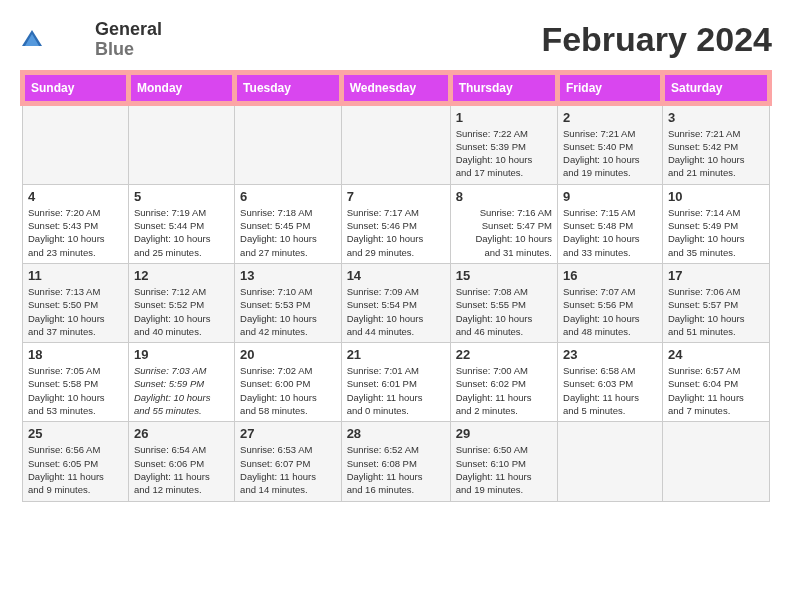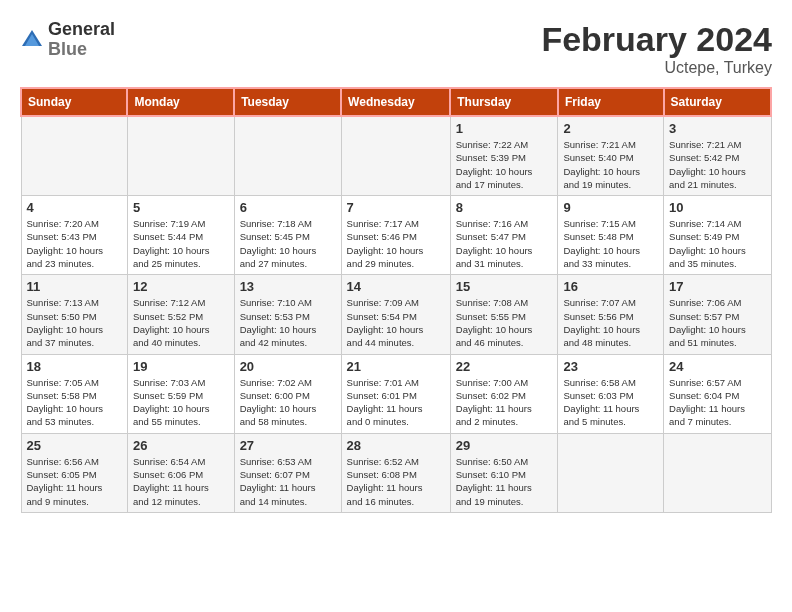--- a/index.html
+++ b/index.html
@@ -12,20 +12,21 @@
     }
     .header {
       display: flex;
       justify-content: space-between;
       align-items: flex-start;
       margin-bottom: 10px;
     }
     .logo {
       display: flex;
       align-items: center;
+      gap: 47px;
     }
     .logo-text {
       display: flex;
       flex-direction: column;
       line-height: 1.1;
     }
     .logo-general {
       font-size: 18px;
       font-weight: bold;
       color: #333;
@@ -50,26 +51,26 @@
     }
     .location {
       font-size: 16px;
       color: #555;
     }
     table {
       width: 100%;
       border-collapse: collapse;
     }
     thead tr th {
-      background-color: #c2410c;
+      background-color: #d946ef;
       color: #fff;
       font-size: 12px;
       font-weight: bold;
       padding: 6px 6px;
-      border: 2px solid #fca5a5;
+      border: 5px solid #fca5a5;
       text-align: left;
     }
     tbody tr td {
       border: 1px solid #ccc;
       vertical-align: top;
       padding: 4px 5px;
       width: 113px;
       min-height: 80px;
       font-size: 10px;
       color: #333;
@@ -106,21 +107,20 @@
       <polygon points="12,2 22,18 2,18" fill="#2d6db5"></polygon>
       <polygon points="12,6 19,18 5,18" fill="#5599dd"></polygon>
     </svg>
     <div class="logo-text">
       <span class="logo-general">General</span>
       <span class="logo-blue">Blue</span>
     </div>
   </div>
   <div class="title-block">
     <div class="month-title">February 2024</div>
-    <div class="location">Uctepe, Turkey</div>
   </div>
 </div>
 
 <table>
   <thead>
     <tr>
     <th>Sunday</th>
         <th>Monday</th>
         <th>Tuesday</th>
         <th>Wednesday</th>
@@ -181,21 +181,21 @@
         </td>
         <td>
           <span class="day-number">7</span>
           <div class="day-info" style="white-space: pre-line;">Sunrise: 7:17 AM
 Sunset: 5:46 PM
 Daylight: 10 hours
 and 29 minutes.</div>
         </td>
         <td>
           <span class="day-number">8</span>
-          <div class="day-info" style="white-space: pre-line;">Sunrise: 7:16 AM
+          <div class="day-info" style="white-space: pre-line; text-align: right;">Sunrise: 7:16 AM
 Sunset: 5:47 PM
 Daylight: 10 hours
 and 31 minutes.</div>
         </td>
         <td>
           <span class="day-number">9</span>
           <div class="day-info" style="white-space: pre-line;">Sunrise: 7:15 AM
 Sunset: 5:48 PM
 Daylight: 10 hours
 and 33 minutes.</div>
@@ -262,21 +262,21 @@
       <tr>
         <td>
           <span class="day-number">18</span>
           <div class="day-info" style="white-space: pre-line;">Sunrise: 7:05 AM
 Sunset: 5:58 PM
 Daylight: 10 hours
 and 53 minutes.</div>
         </td>
         <td>
           <span class="day-number">19</span>
-          <div class="day-info" style="white-space: pre-line;">Sunrise: 7:03 AM
+          <div class="day-info" style="white-space: pre-line; font-style: italic;">Sunrise: 7:03 AM
 Sunset: 5:59 PM
 Daylight: 10 hours
 and 55 minutes.</div>
         </td>
         <td>
           <span class="day-number">20</span>
           <div class="day-info" style="white-space: pre-line;">Sunrise: 7:02 AM
 Sunset: 6:00 PM
 Daylight: 10 hours
 and 58 minutes.</div>

